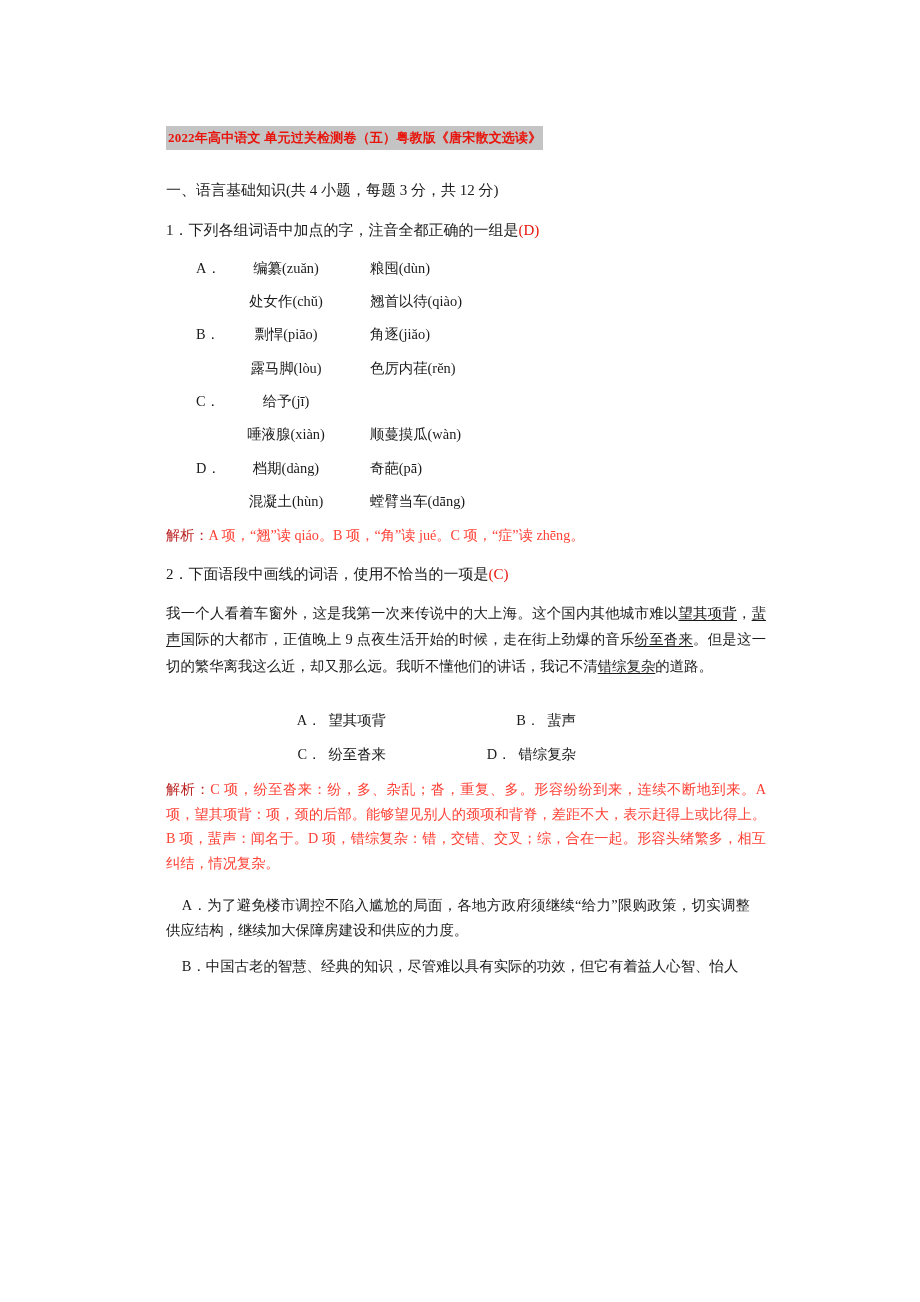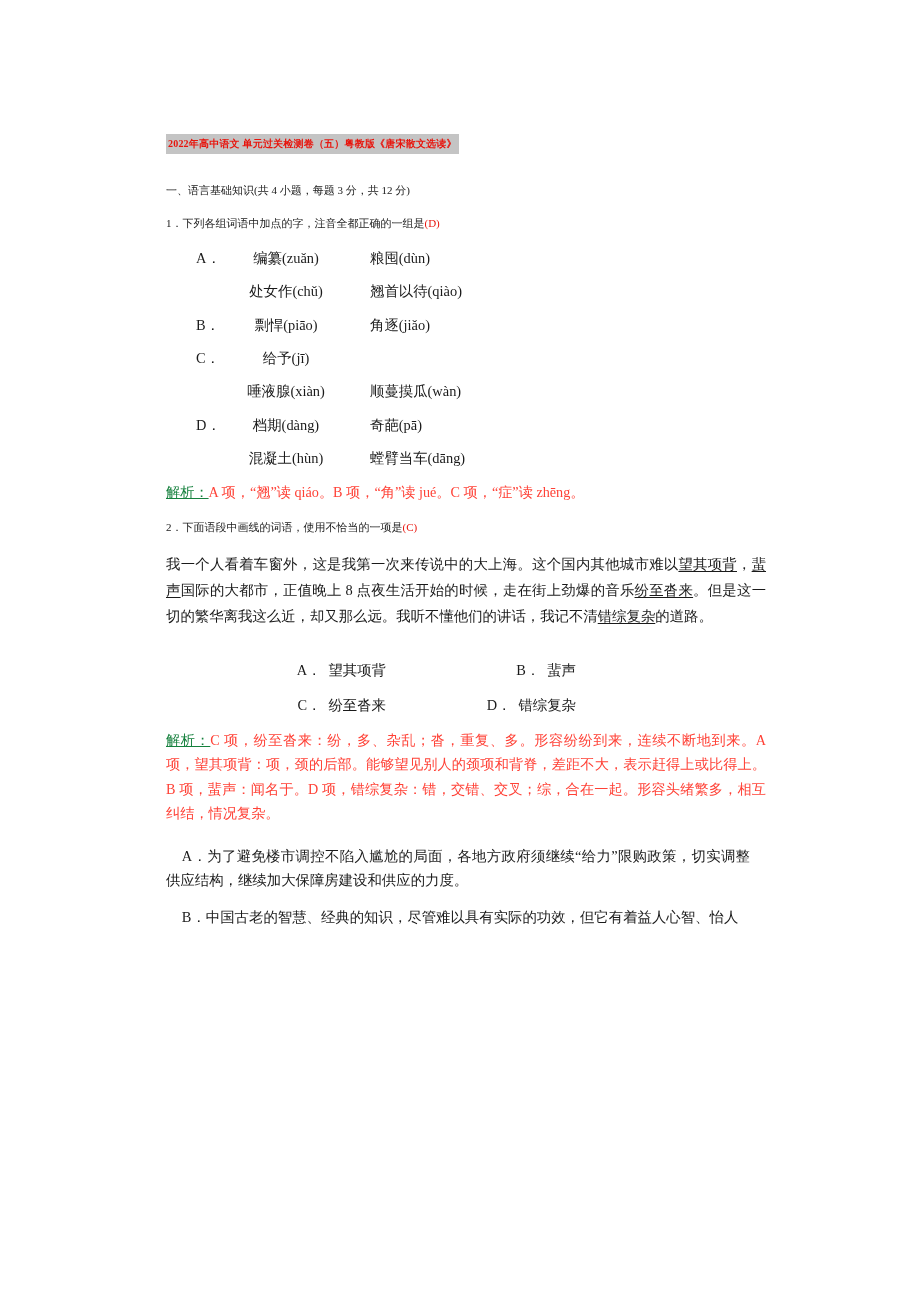--- a/index.html
+++ b/index.html
@@ -22,36 +22,36 @@
   }
   .content {
     position: absolute;
     left: 166px;
     top: 128px;
     width: 600px;
   }
 
   
   .doc-title {
-    font-size: 10px;
+    font-size: 13px;
     font-weight: bold;
     color: #e8140c;
     letter-spacing: 0.2px;
     line-height: 1.55;
-    margin: 8px 0 30px 0;
+    margin: 0 0 30px 0;
   }
   .doc-title .hl {
     background: #c4c4c4;
     padding: 4px 2px 5px 2px;
     display: inline;
   }
 
   
   .blk {
-    font-size: 11px;
+    font-size: 15px;
     line-height: 1.62;
     margin: 0 0 13px 0;
     text-align: justify;
     text-justify: inter-ideograph;
   }
   .sec-head { margin-bottom: 16px; }
   .q-stem  { margin-bottom: 14px; }
   .ans { color: #e8140c; }
 
   
@@ -119,22 +119,21 @@
   
   .explain {
     font-size: 14.2px;
     line-height: 1.72;
     color: #ff4136;
     margin: 0 0 14px 0;
     text-align: justify;
     text-justify: inter-ideograph;
   }
   .explain .tag {
-    color: #15803d;
-    text-decoration: underline;
+    color: #b91c1c;
   }
   .explain-long { margin-bottom: 18px; }
 </style>
 </head>
 <body>
 
 <div class="page">
   <div class="content">
 
     <div class="doc-title"><span class="hl">2022年高中语文 单元过关检测卷（五）粤教版《唐宋散文选读》</span></div>
@@ -153,20 +152,25 @@
         <span class="lbl"></span>
         <span class="c1">处女作(chǔ)</span>
         <span class="c2">翘首以待(qiào)</span>
       </div>
       <div class="opt-row">
         <span class="lbl">B．</span>
         <span class="c1">剽悍(piāo)</span>
         <span class="c2">角逐(jiǎo)</span>
       </div>
       <div class="opt-row">
+        <span class="lbl"></span>
+        <span class="c1">露马脚(lòu)</span>
+        <span class="c2">色厉内荏(rěn)</span>
+      </div>
+      <div class="opt-row">
         <span class="lbl">C．</span>
         <span class="c1">给予(jī)</span>
       </div>
       <div class="opt-row">
         <span class="lbl"></span>
         <span class="c1">唾液腺(xiàn)</span>
         <span class="c2">顺蔓摸瓜(wàn)</span>
       </div>
       <div class="opt-row">
         <span class="lbl">D．</span>
@@ -177,21 +181,21 @@
         <span class="lbl"></span>
         <span class="c1">混凝土(hùn)</span>
         <span class="c2">螳臂当车(dāng)</span>
       </div>
     </div>
 
     <p class="explain"><span class="tag">解析：</span><span>A 项，“翘”读 qiáo。B 项，“角”读 jué。C 项，“症”读 zhēng。</span></p>
 
     <p class="blk q-stem"><span>2．下面语段中画线的词语，使用不恰当的一项是</span><span class="ans">(C)</span></p>
 
-    <p class="passage"><span>我一个人看着车窗外，这是我第一次来传说中的大上海。这个国内其他城市难以</span><span class="u">望其项背</span><span>，</span><span class="u">蜚声</span><span>国际的大都市，正值晚上 8 点夜生活开始的时候，走在街上劲爆的音乐</span><span class="u">纷至沓来</span><span>。但是这一切的繁华离我这么近，却又那么远。我听不懂他们的讲话，我记不清</span><span class="u">错综复杂</span><span>的道路。</span></p>
+    <p class="passage"><span>我一个人看着车窗外，这是我第一次来传说中的大上海。这个国内其他城市难以</span><span class="u">望其项背</span><span>，</span><span class="u">蜚声</span><span>国际的大都市，正值晚上 9 点夜生活开始的时候，走在街上劲爆的音乐</span><span class="u">纷至沓来</span><span>。但是这一切的繁华离我这么近，却又那么远。我听不懂他们的讲话，我记不清</span><span class="u">错综复杂</span><span>的道路。</span></p>
 
     <div>
       <div class="choice-row">
         <span class="ch"><span class="l">A．</span><span>望其项背</span></span>
         <span class="ch"><span class="l">B．</span><span>蜚声</span></span>
       </div>
       <div class="choice-row">
         <span class="ch"><span class="l">C．</span><span>纷至沓来</span></span>
         <span class="ch"><span class="l">D．</span><span>错综复杂</span></span>
       </div>

